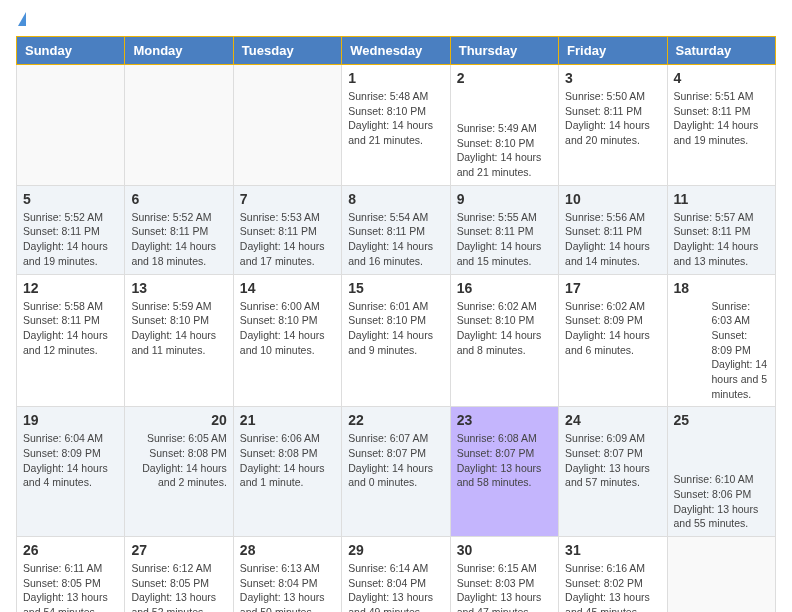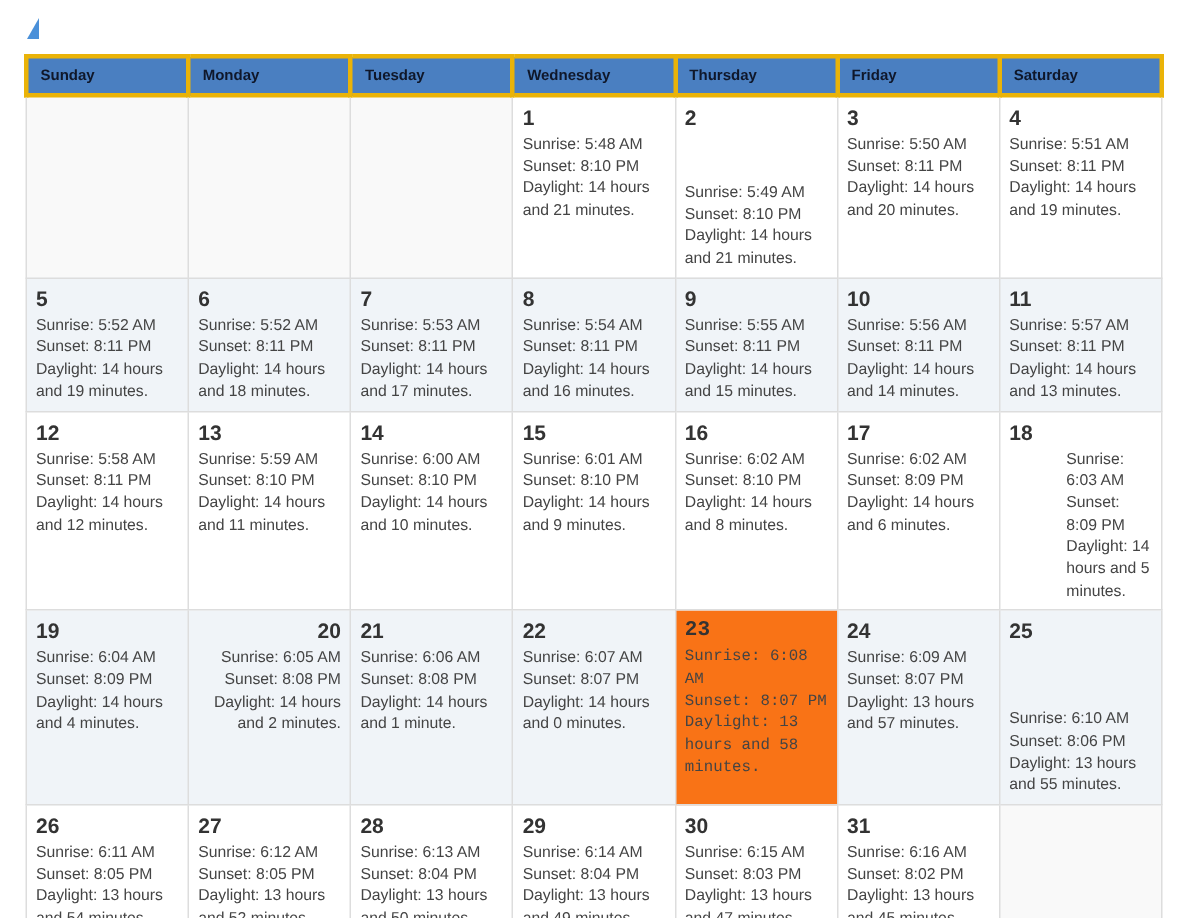--- a/index.html
+++ b/index.html
@@ -55,26 +55,26 @@
       font-size: 16px;
       color: #555;
     }
     .calendar {
       width: 100%;
       border-collapse: collapse;
       border: 1px solid #ccc;
     }
     .calendar th {
       background-color: #4a7fc1;
-      color: #0f172a;
+      color: #ffffff;
       text-align: left;
       padding: 6px 8px;
-      font-size: 10px;
+      font-size: 13px;
       font-weight: bold;
-      border: 3px solid #eab308;
+      border: 1px solid #eab308;
     }
     .calendar td {
       width: 14.28%;
       vertical-align: top;
       padding: 5px 6px;
       border: 1px solid #ddd;
       font-size: 11px;
       color: #333;
       background: #fff;
       min-height: 80px;
@@ -266,21 +266,21 @@
           <div class="day-info" style="white-space: pre-line;">Sunrise: 6:06 AM
 Sunset: 8:08 PM
 Daylight: 14 hours and 1 minute.</div>
         </td>
         <td style="background-color: rgb(240, 244, 248);">
           <div class="day-number">22</div>
           <div class="day-info" style="white-space: pre-line;">Sunrise: 6:07 AM
 Sunset: 8:07 PM
 Daylight: 14 hours and 0 minutes.</div>
         </td>
-        <td style="background-color: #f97316; font-family: Liberation Mono, monospace;">
+        <td style="background-color: #c4b5fd;">
           <div class="day-number">23</div>
           <div class="day-info" style="white-space: pre-line;">Sunrise: 6:08 AM
 Sunset: 8:07 PM
 Daylight: 13 hours and 58 minutes.</div>
         </td>
         <td style="background-color: rgb(240, 244, 248);">
           <div class="day-number">24</div>
           <div class="day-info" style="white-space: pre-line;">Sunrise: 6:09 AM
 Sunset: 8:07 PM
 Daylight: 13 hours and 57 minutes.</div>

